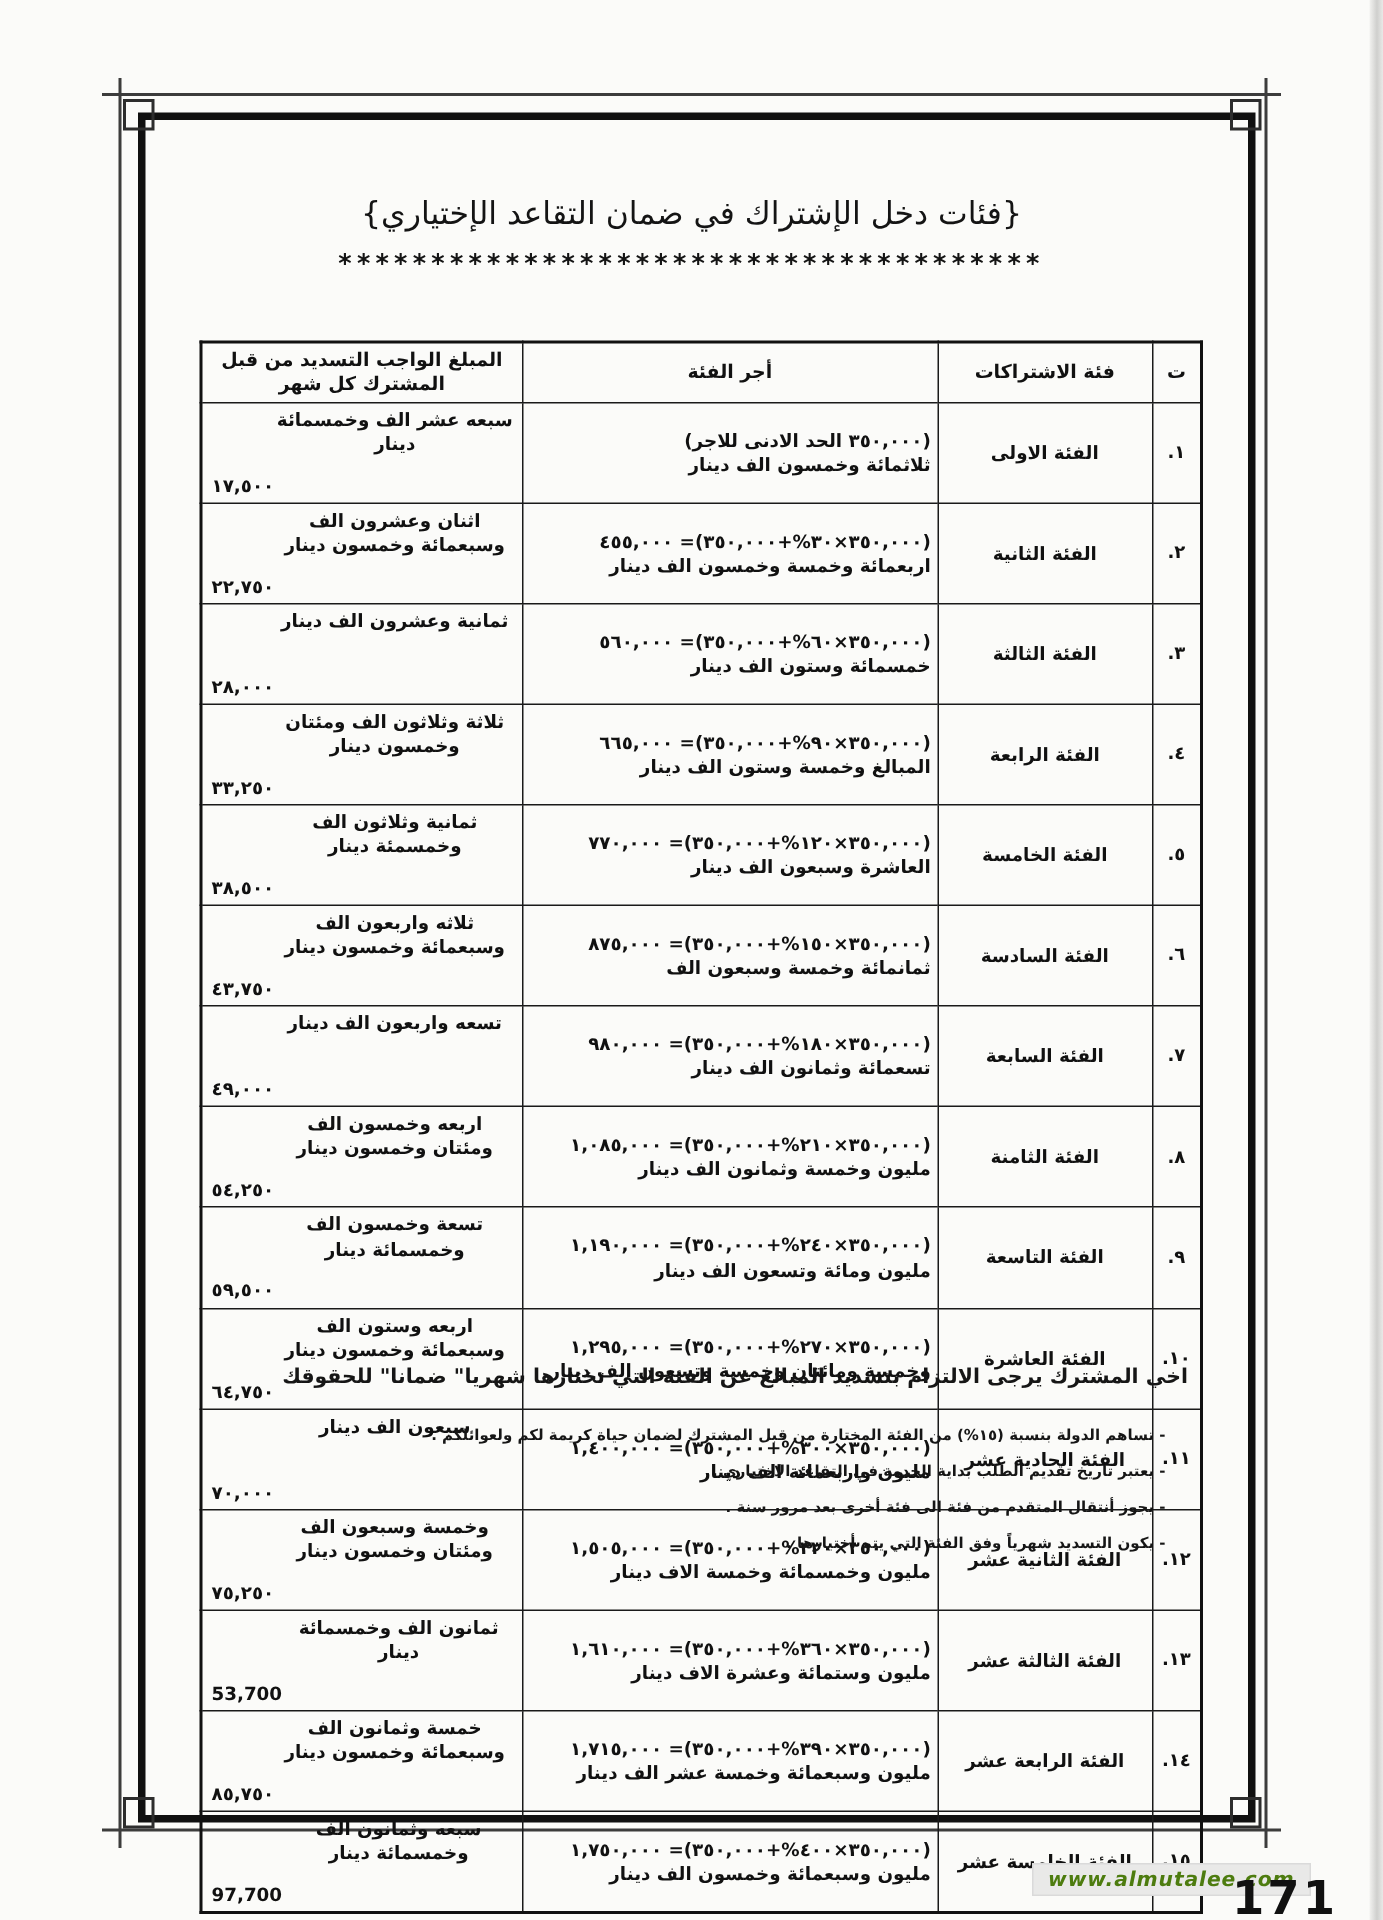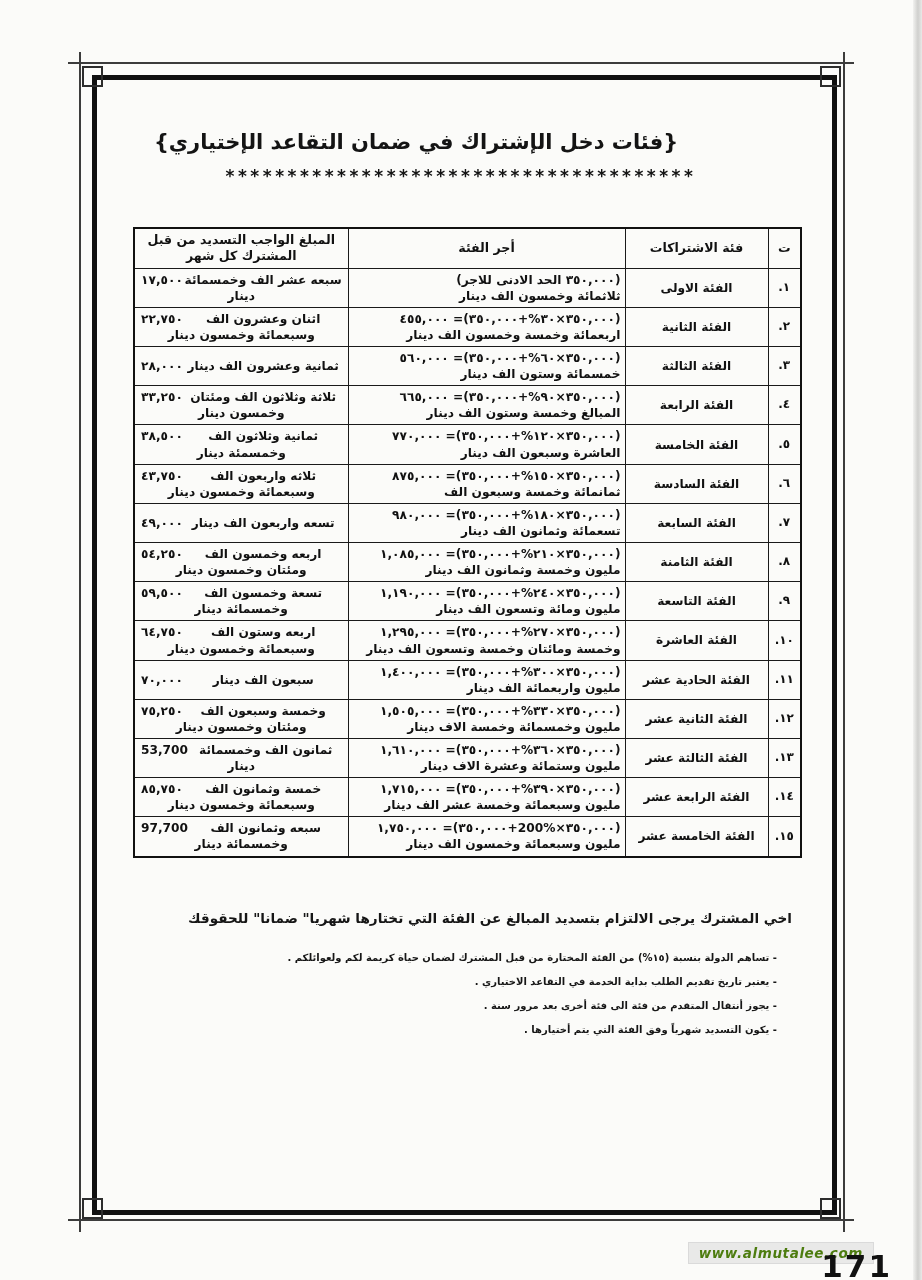--- a/index.html
+++ b/index.html
@@ -10,41 +10,41 @@
   }
   
   .edge-strip{position:absolute;top:0;right:0;width:9px;height:1280px;
     background:linear-gradient(to right,#f2f2f0,#cfcfcd 55%,#e9e9e7);}
   
   .tl-h{position:absolute;height:2px;background:#3c3c3c;}
   .tl-v{position:absolute;width:2px;background:#3c3c3c;}
   .frame-thick{position:absolute;left:92px;top:75px;width:735px;height:1130px;border:5px solid #101010;}
   .corner{position:absolute;width:17px;height:17px;border:2px solid #2d2d2d;background:transparent;}
   .title{
-    position:absolute;left:0;top:130px;width:832px;text-align:center;
-    font-size:21px;font-weight:bold;letter-spacing:.5px;
+    position:absolute;left:0;top:130px;width:922px;text-align:center;
+    font-size:21px;font-weight:normal;letter-spacing:.5px;
   }
   .stars{
     position:absolute;left:0;top:166px;width:922px;text-align:center;
     font-size:17px;font-weight:bold;letter-spacing:3.5px;direction:ltr;
   }
   table.cats{
     position:absolute;left:133px;top:227px;width:667px;
     border-collapse:collapse;table-layout:fixed;
     font-size:12.2px;font-weight:bold;color:#111;
   }
   table.cats th,table.cats td{
     border:1.5px solid #1a1a1a;padding:3px 4px;text-align:center;vertical-align:middle;
   }
   table.cats{border:2px solid #111;}
   table.cats th{font-size:12.6px;line-height:1.3;}
   table.cats td{line-height:1.32;}
   td.c-no{direction:ltr;font-size:12px;}
   .wf,.ww{text-align:right;}
-  .an{float:left;padding-left:2px;}
+  .an{float:left;padding-left:2px;margin-top:44px;}
   .c-amt{overflow:hidden;}
   .notes{
     position:absolute;left:133px;top:910px;width:659px;
     font-weight:bold;color:#161616;
   }
   .notes .intro{font-size:13.6px;margin-bottom:24px;}
   .notes .bullet{font-size:10px;line-height:1.5;margin-bottom:9px;padding-left:6px;padding-right:15px;}
   .watermark{
     position:absolute;right:48px;bottom:16px;z-index:2;
     background:#e9e9e8;border:1px solid #dadada;
@@ -213,21 +213,21 @@
         <td class="c-wage">
           <div class="wf">(٣٥٠,٠٠٠×٣٩٠%+٣٥٠,٠٠٠)= ١,٧١٥,٠٠٠</div>
           <div class="ww">مليون وسبعمائة وخمسة عشر الف دينار</div>
         </td>
         <td class="c-amt"><span class="an">٨٥,٧٥٠</span><span class="aw">خمسة وثمانون الف وسبعمائة وخمسون دينار</span></td>
       </tr>
       <tr>
         <td class="c-no">.١٥</td>
         <td class="c-cat">الفئة الخامسة عشر</td>
         <td class="c-wage">
-          <div class="wf">(٣٥٠,٠٠٠×200%+٣٥٠,٠٠٠)= ١,٧٥٠,٠٠٠</div>
+          <div class="wf">(٣٥٠,٠٠٠×٤٠٠%+٣٥٠,٠٠٠)= ١,٧٥٠,٠٠٠</div>
           <div class="ww">مليون وسبعمائة وخمسون الف دينار</div>
         </td>
         <td class="c-amt"><span class="an">97,700</span><span class="aw">سبعه وثمانون الف وخمسمائة دينار</span></td>
       </tr>
     </tbody>
 </table>
 
 <div class="notes">
   <div class="intro">اخي المشترك يرجى الالتزام بتسديد المبالغ عن الفئة التي تختارها شهريا" ضمانا" للحقوقك</div>
   <div class="bullet">- تساهم الدولة بنسبة (١٥%) من الفئة المختارة من قبل المشترك لضمان حياة كريمة لكم ولعوائلكم .</div>

